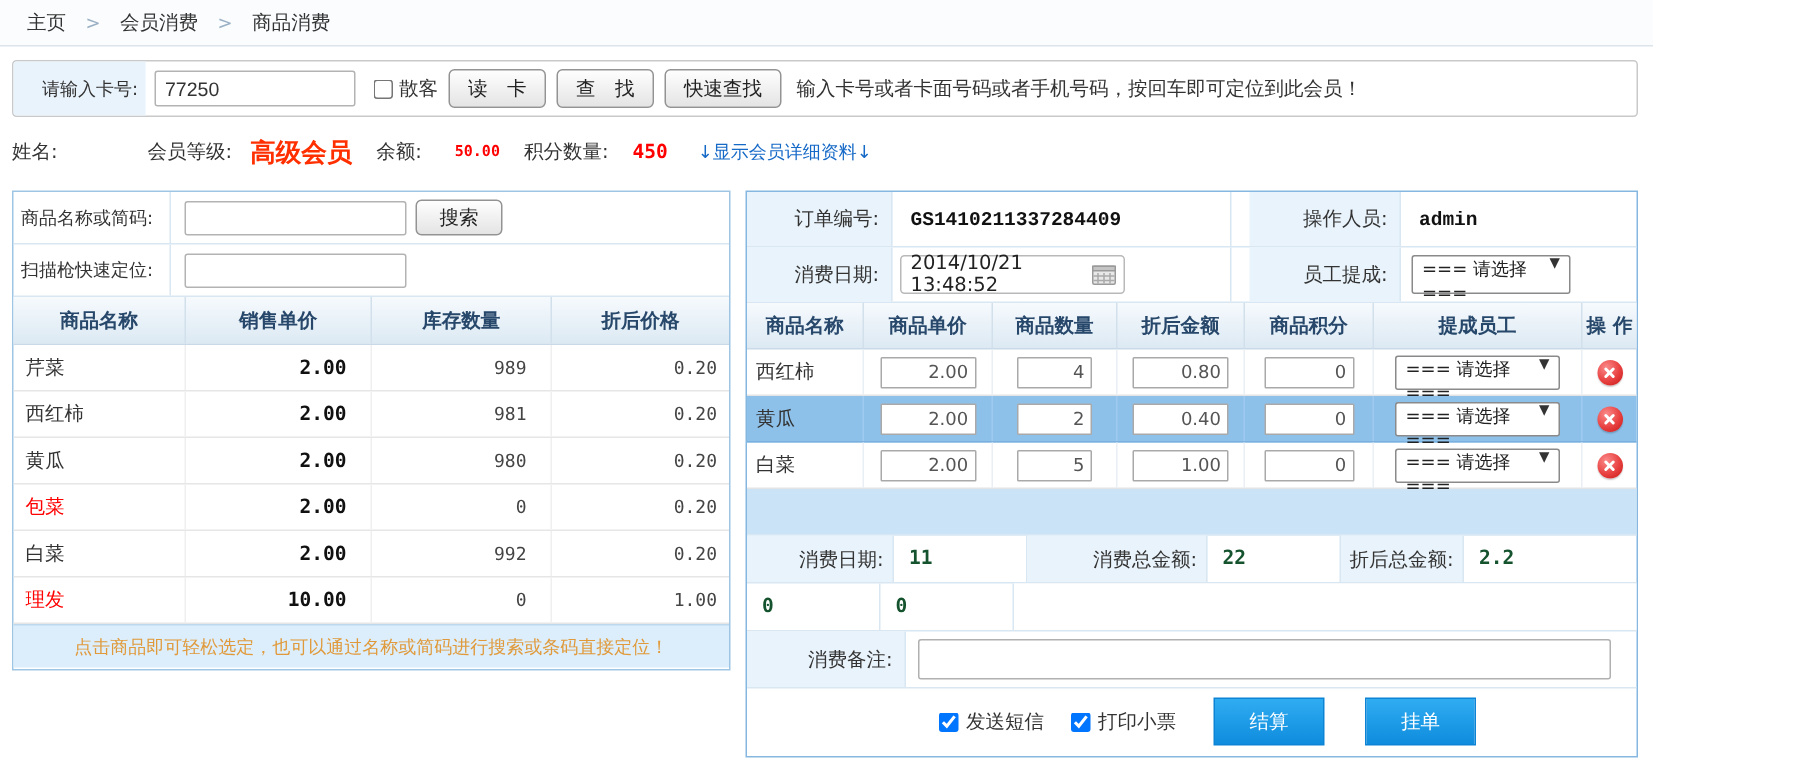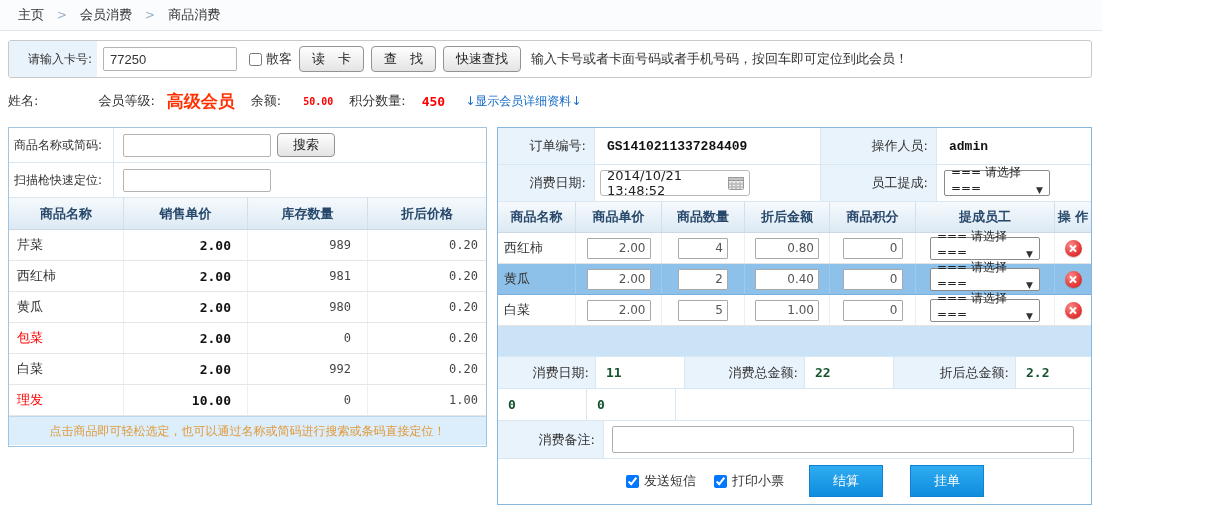--- a/index.html
+++ b/index.html
@@ -78,29 +78,29 @@
   .lp-note { height:29px; background:#dceefb; border-top:1px solid #bdd8ec;
     color:#e09a3b; display:flex; align-items:center; justify-content:center; font-size:12px; }
 
   
   .right-panel { position:absolute; top:127px; left:497px; width:595px; height:378px;
     border:1px solid #86b7e0; background:#fff; }
   .rp-info-row { height:37px; display:flex; border-bottom:1px solid #d9e7f2; }
   .rp-label { background:#e9f3fb; display:flex; align-items:center; justify-content:flex-end;
     padding-right:8px; border-right:1px solid #d9e7f2; font-size:13px; }
   .rp-val { display:flex; align-items:center; padding-left:12px; border-right:1px solid #d9e7f2; }
-  .w106 { width:97px; } .w226 { width:226px; } .w101 { width:116px; } .wflex { flex:1; border-right:none; }
+  .w106 { width:97px; } .w226 { width:226px; } .w101 { width:101px;margin-left:12px; } .wflex { flex:1; border-right:none; }
   .mono-b { font-family:"Liberation Mono","DejaVu Sans Mono",monospace; font-weight:bold;
     font-size:13px; color:#111; }
   .date-input { width:150px; height:26px; border:1px solid #b9b9b9; border-radius:3px;
     background:#fff; display:flex; align-items:center; justify-content:space-between;
     padding:0 5px 0 6px; font-size:13px; color:#222; margin-left:-7px; cursor:text; }
   .cal-icon { width:16px; height:14px; display:inline-block; }
   .select { height:26px; width:106px; border:1px solid #8a8a8a; border-radius:2px; background:#fff;
-    display:flex; align-items:flex-end; justify-content:space-between; padding:0 6px;
+    display:flex; align-items:flex-start; justify-content:space-between; padding:0 6px;
     font-size:12px; color:#222; cursor:pointer; margin-left:-5px; }
   .select .arrow { font-size:9px; color:#333; }
 
   .rt-header { height:31px; display:flex; align-items:center;
     background:linear-gradient(#f6fafd,#dce9f3); border-bottom:1px solid #c9d9e7;
     font-weight:bold; color:#27486b; font-size:13px; }
   .rt-header > div { display:flex; align-items:center; justify-content:center; height:100%;
     border-right:1px solid #d2e0ec; }
   .rt-header > div:last-child { border-right:none; }
   .rh1 { width:78px; } .rh2 { width:86px; } .rh3 { width:83px; } .rh4 { width:85px; }
@@ -129,21 +129,21 @@
 
   .rt-band { height:31px; background:#cbe3f6; border-bottom:1px solid #d9e7f2; }
 
   .sum-row { height:32px; display:flex; border-bottom:1px solid #d9e7f2; }
   .sum-label { background:#e9f3fb; display:flex; align-items:center; justify-content:flex-end;
     padding-right:6px; border-right:1px solid #d9e7f2; font-size:13px; }
   .sum-val { display:flex; align-items:center; padding-left:10px; border-right:1px solid #d9e7f2;
     color:#14532d; font-weight:bold; font-size:13px;
     font-family:"DejaVu Sans Mono","Liberation Mono",monospace; }
   .sw1 { width:98px; } .sw2 { width:89px; } .sw3 { width:120px; } .sw4 { width:89px; }
-  .sw5 { width:122px; } .sw6 { flex:1; border-right:none; }
+  .sw5 { width:82px; } .sw6 { flex:1; border-right:none; }
   .sum-empty { flex:1; background:#fff; }
 
   .remark-row { height:38px; display:flex; align-items:center; border-bottom:1px solid #d9e7f2; }
   .remark-label { width:106px; height:100%; background:#e9f3fb; display:flex; align-items:center;
     justify-content:flex-end; padding-right:8px; border-right:1px solid #d9e7f2; font-size:13px; }
   .remark-input { width:462px; height:27px; margin-left:8px; border:1px solid #b0b0b0;
     border-radius:2px; padding:0 6px; font-size:13px; }
 
   .action-row { height:44px; display:flex; align-items:center; padding-left:128px; }
   .chk-label { margin-left:5px; font-size:13px; }

